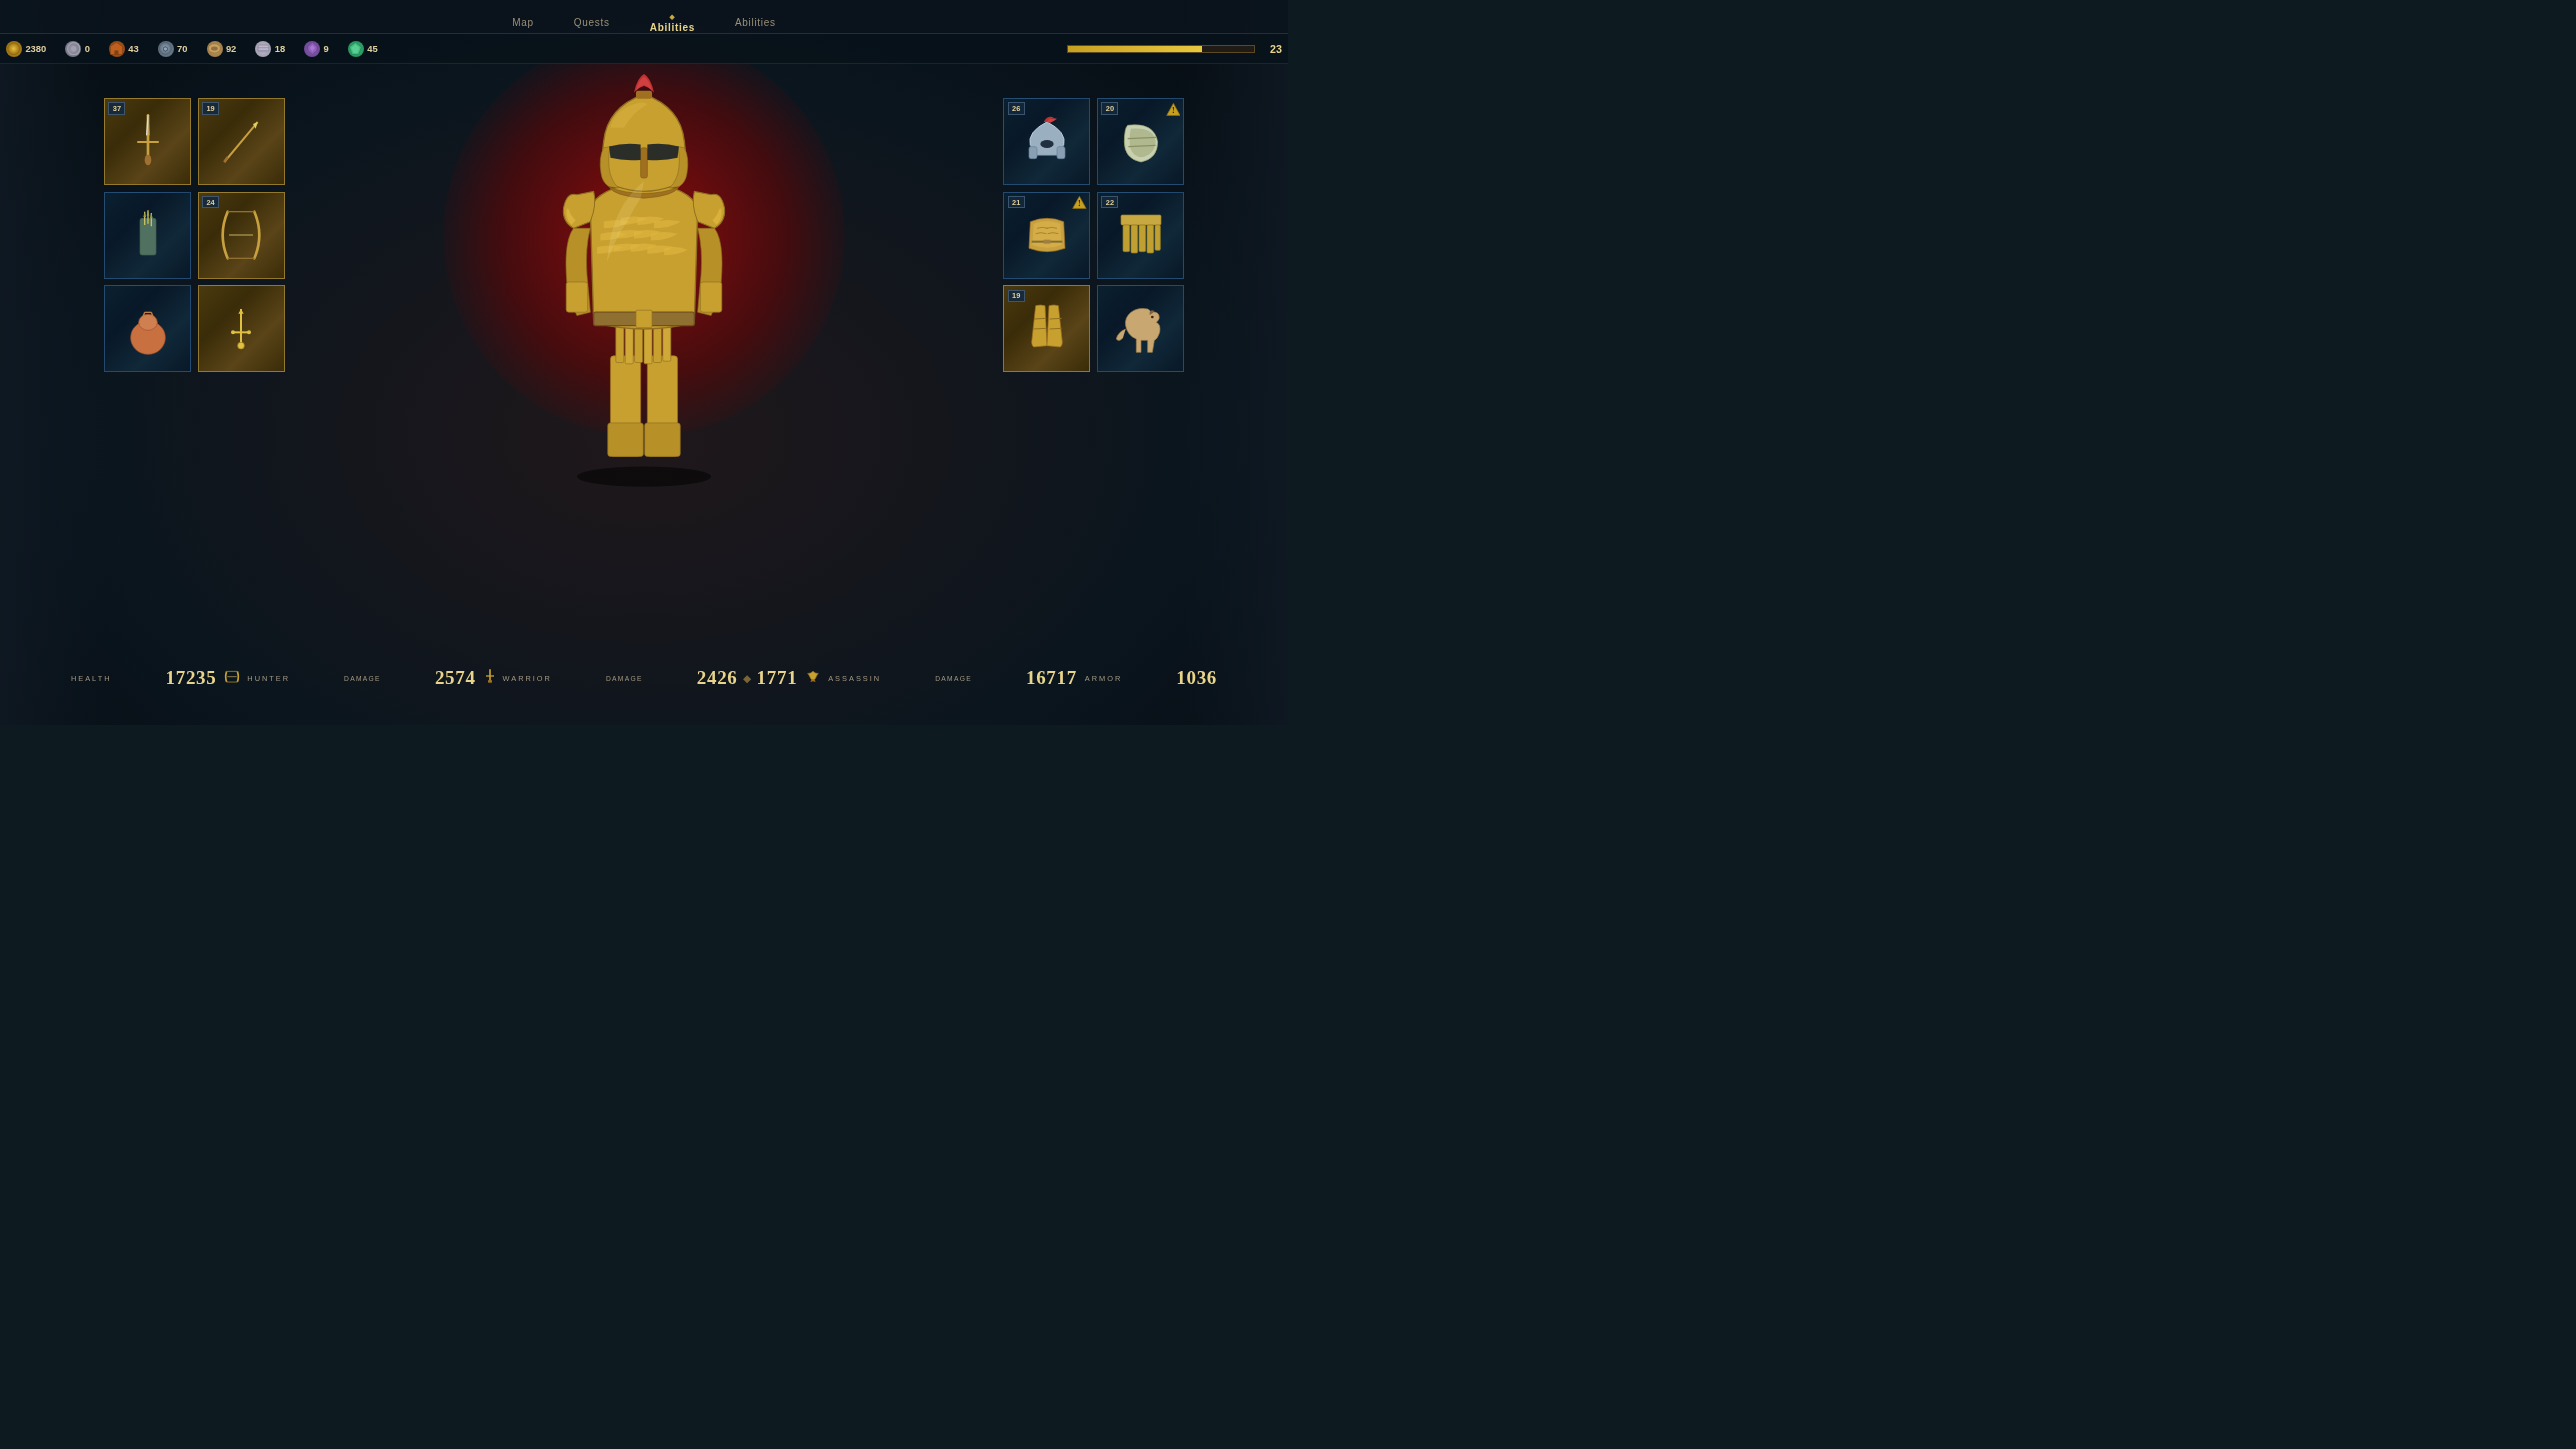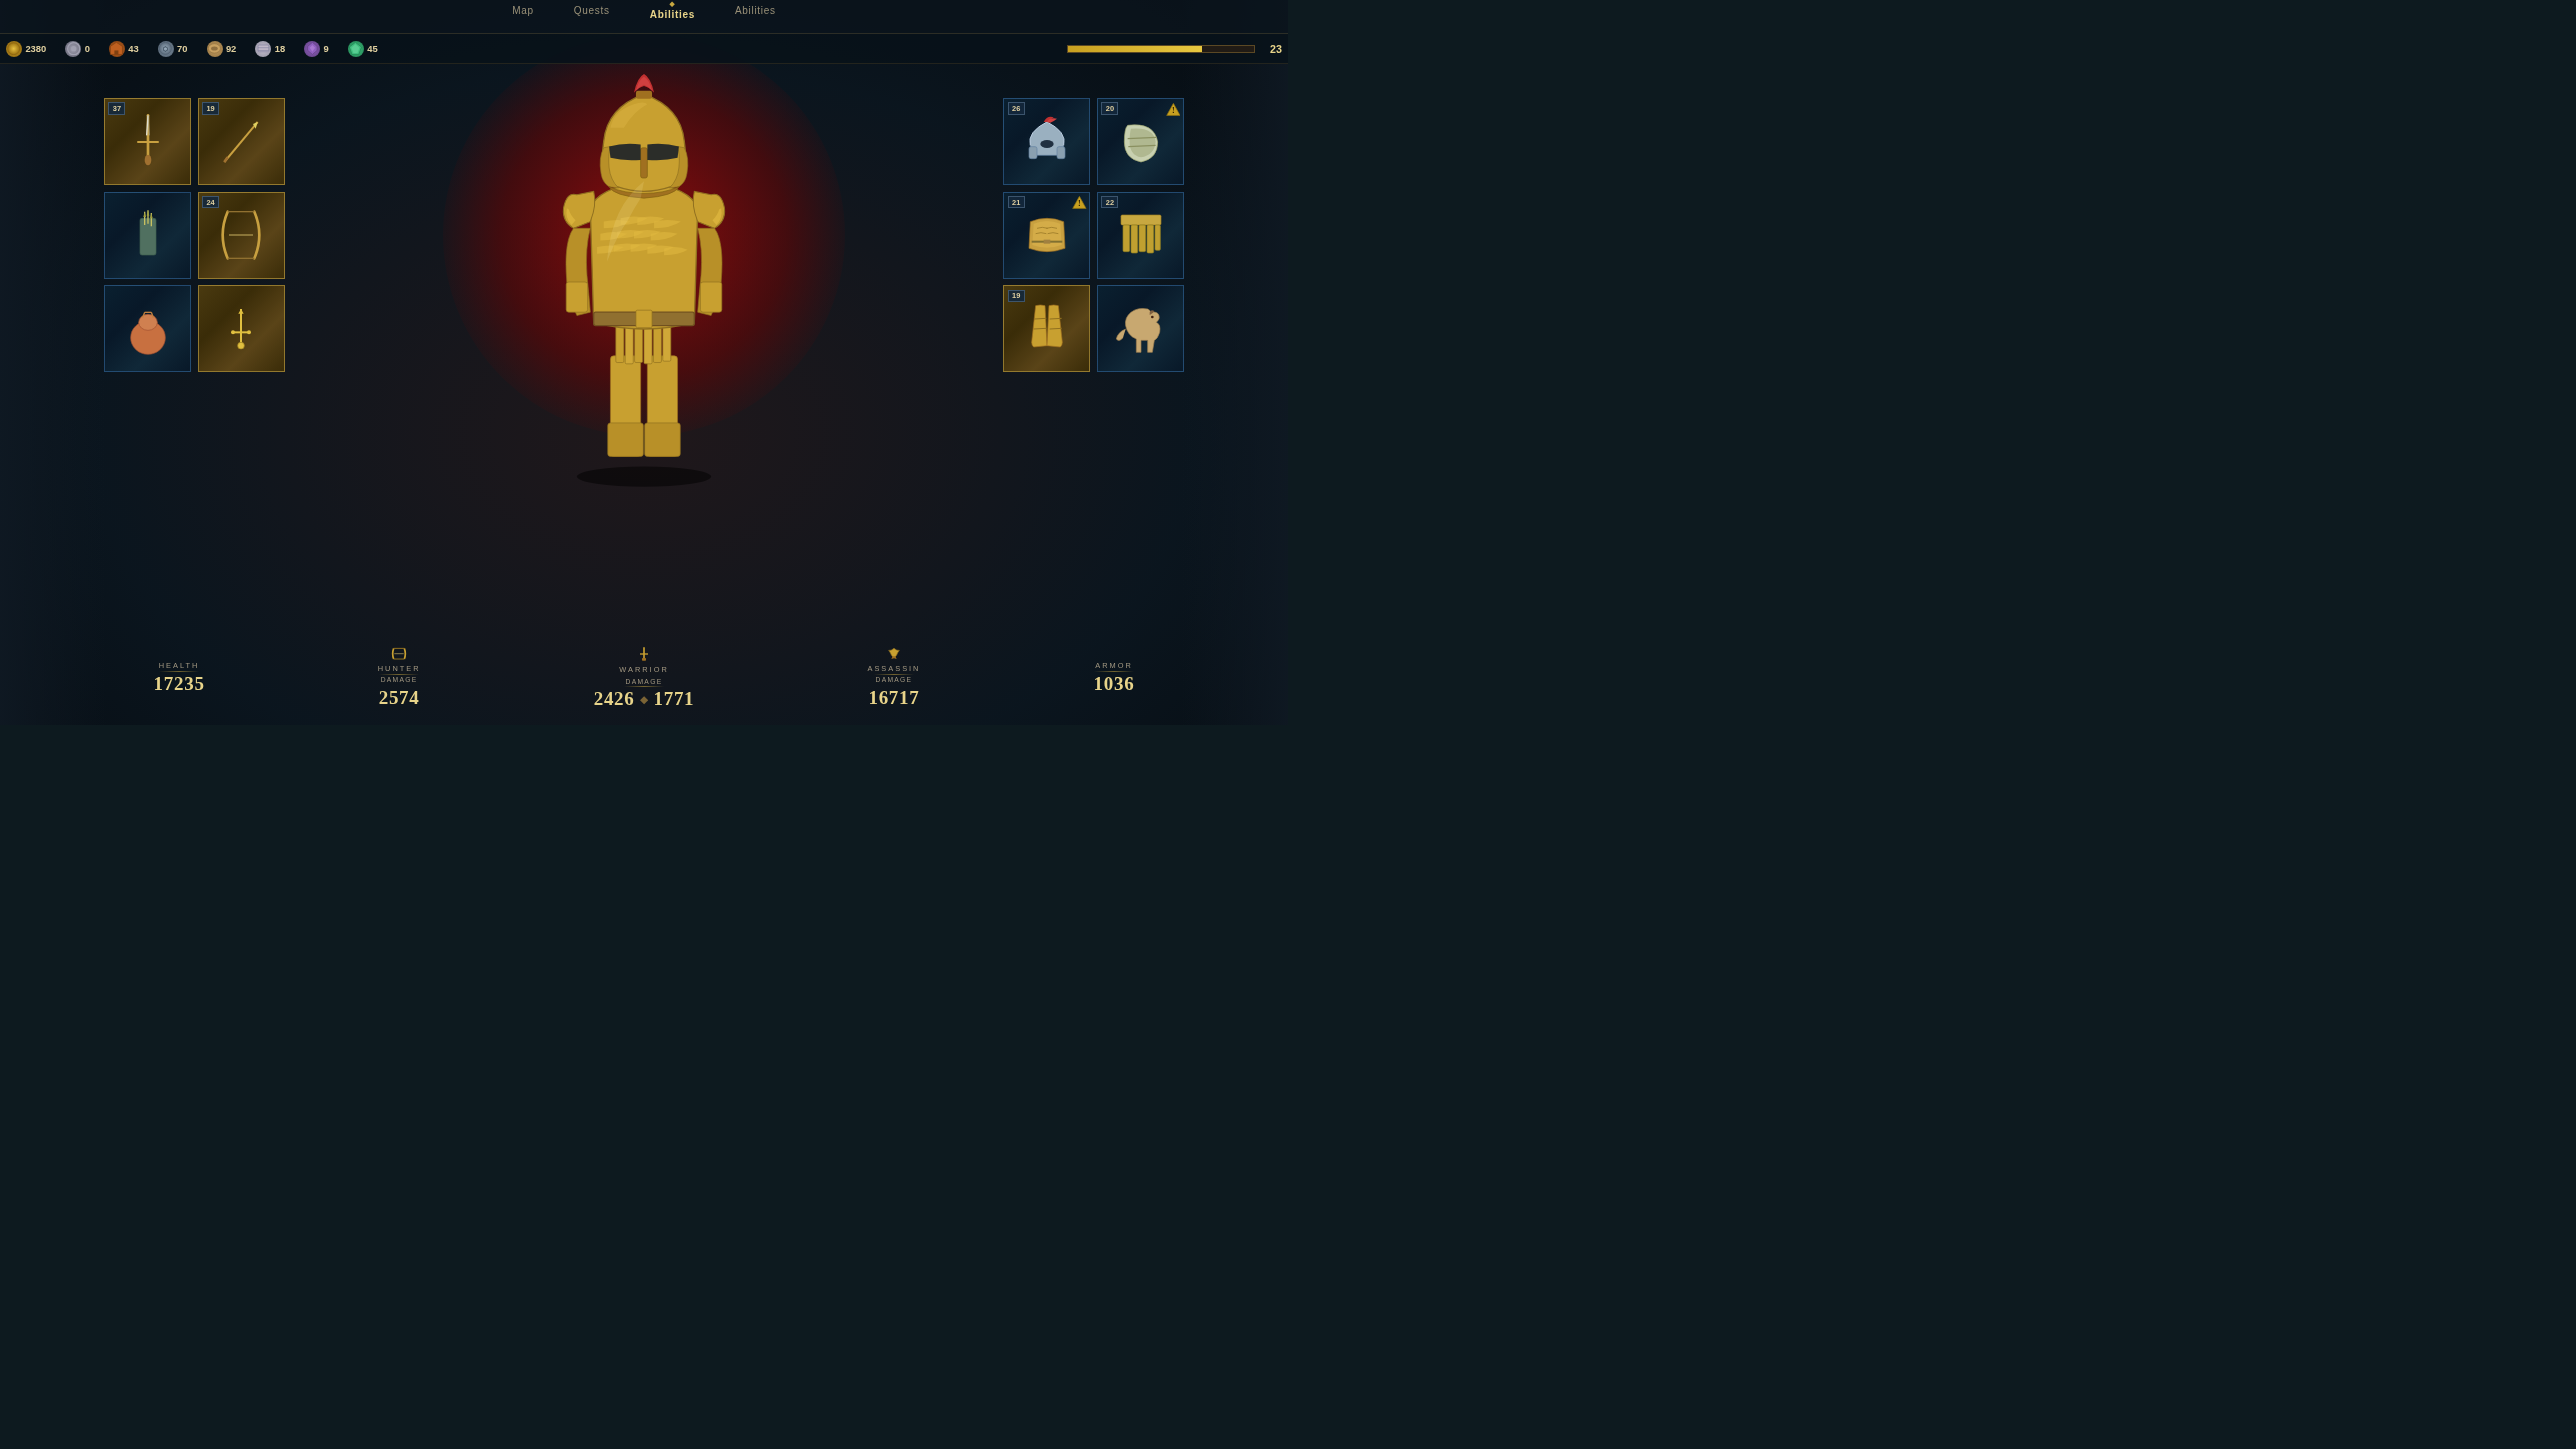--- a/index.html
+++ b/index.html
@@ -49,21 +49,21 @@
     }
 
     
     .top-nav {
       position: absolute;
       top: 0;
       left: 0; right: 0;
       height: 34px;
       background: rgba(10,20,28,0.85);
       display: flex;
-      align-items: flex-start;
+      align-items: flex-end;
       justify-content: center;
       z-index: 10;
       border-bottom: 0.7px solid rgba(180,150,80,0.2);
     }
 
     .nav-items {
       display: flex;
       align-items: center;
       gap: 40px;
     }
@@ -276,23 +276,23 @@
       height: 67px;
       display: flex;
       align-items: center;
       justify-content: space-around;
       padding: 0 67px;
     }
 
     .stat-item {
       text-align: right;
       display: flex;
-      flex-direction: column;
-      align-items: center;
-      gap: 0;
+      flex-direction: row;
+      align-items: center;
+      gap: 7px;
     }
 
     .stat-label {
       color: rgba(200,185,155,0.8);
       font-size: 7.4px;
       letter-spacing: 2px;
       text-transform: uppercase;
       font-family: 'Trebuchet MS', sans-serif;
     }
 

